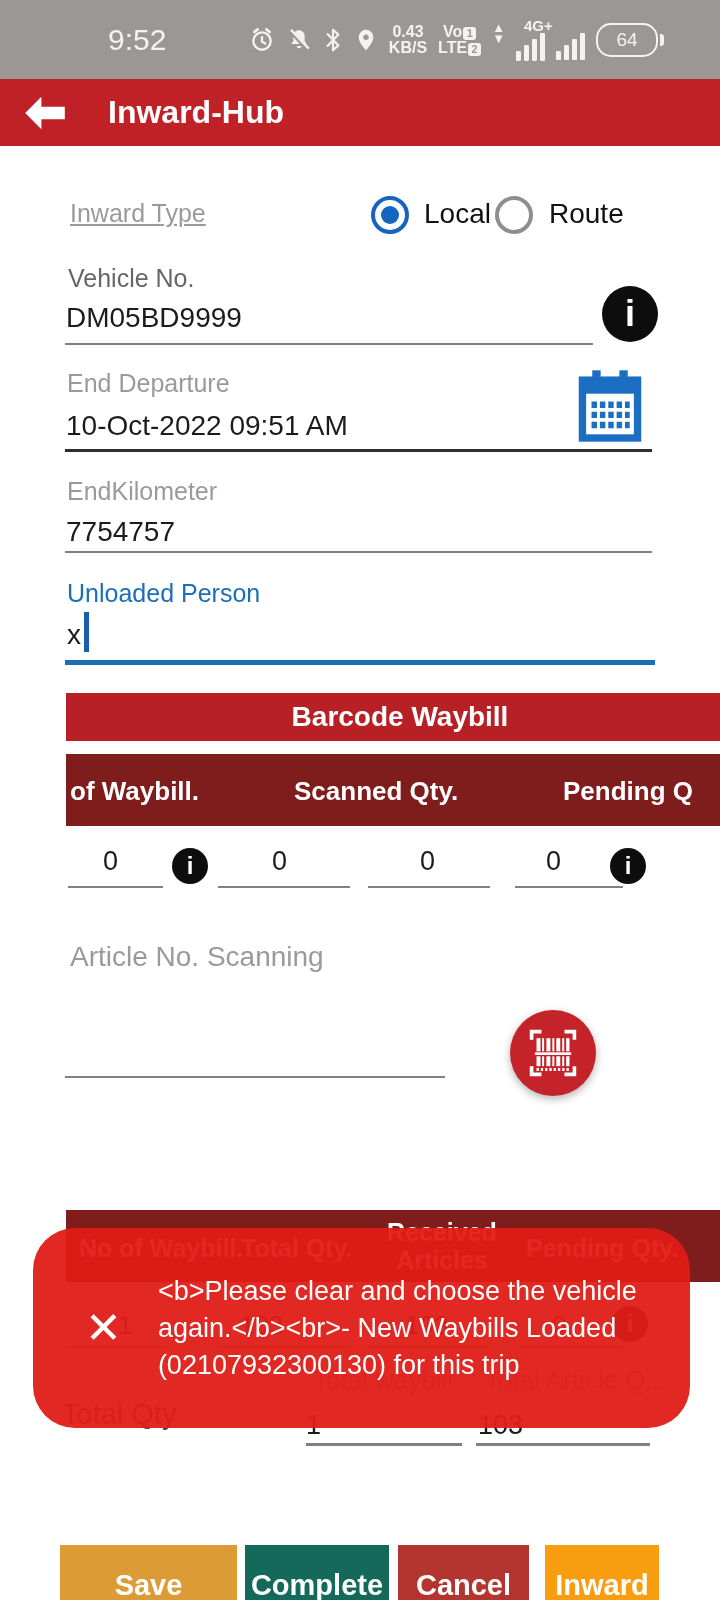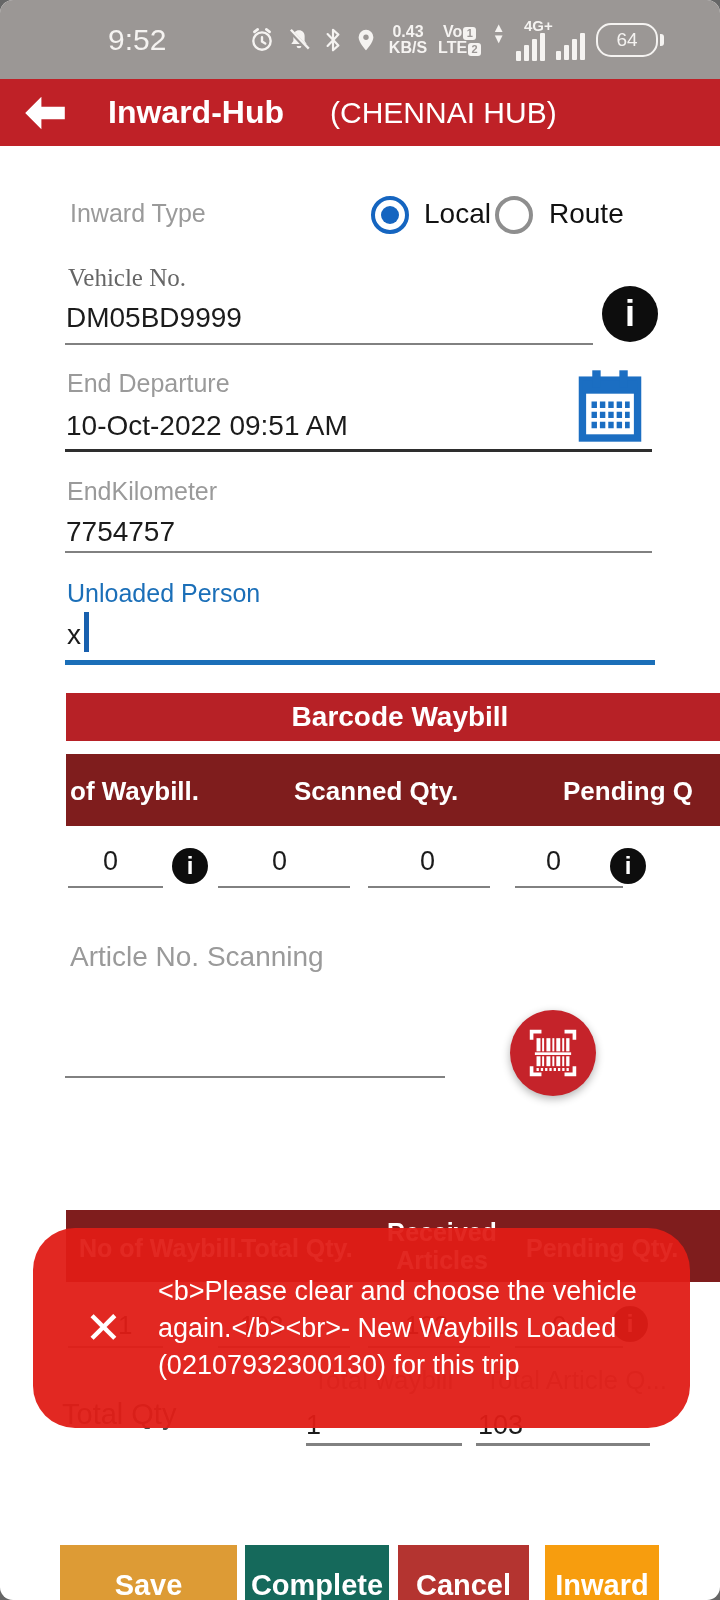--- a/index.html
+++ b/index.html
@@ -1,17 +1,17 @@
 <!DOCTYPE html>
 <html><head>
 <meta charset="utf-8">
 <style>
   html,body{margin:0;padding:0;background:#666;}
   #phone{position:relative;width:720px;height:1600px;background:#fff;overflow:hidden;
-         font-family:"Liberation Sans",sans-serif;border-radius:13px;-webkit-font-smoothing:antialiased;}
+         font-family:"Liberation Sans",sans-serif;-webkit-font-smoothing:antialiased;}
   .abs{position:absolute;}
 
   
   #statusbar{left:0;top:0;width:720px;height:79px;background:#9b9795;display:flex;align-items:center;color:#f5f3f1;}
   #status-time{margin-left:108px;font-size:30px;}
   #status-icons{margin-left:auto;margin-right:56px;display:flex;align-items:center;gap:11px;}
   .sicon{display:block;}
   .stack{display:flex;flex-direction:column;align-items:center;line-height:16px;font-size:16px;font-weight:bold;letter-spacing:0;}
   .volte-row{display:flex;align-items:flex-end;gap:1px;}
   .sim-box{display:inline-block;width:13px;height:13px;border-radius:3px;background:#f5f3f1;color:#9b9795;
@@ -27,21 +27,21 @@
   #battery .nub{width:4px;height:12px;background:#f5f3f1;border-radius:0 3px 3px 0;margin-left:2px;}
 
   
   #appbar{left:0;top:79px;width:720px;height:67px;background:#bf2127;display:flex;align-items:center;color:#fff;}
   #back-btn{margin-left:22px;width:46px;height:40px;display:flex;align-items:center;}
   #appbar-title{margin-left:40px;font-size:32px;font-weight:bold;}
   #appbar-sub{margin-left:46px;font-size:30px;}
 
   
   .lbl{font-size:25px;color:#9a9a9a;}
-  .lbl-dark{color:#666;font-family:Liberation Serif, serif;}
+  .lbl-dark{color:#666;}
   .lbl-blue{color:#1b6fb8;}
   .val{font-size:28px;color:#1b1b1b;}
   .uline{height:2px;background:#818181;}
   .uline-dark{height:3px;background:#2e2e2e;}
   .uline-blue{height:5px;background:#1b6fb8;}
 
   .radio{width:30px;height:30px;border-radius:50%;border:4px solid #8e8e8e;background:#fff;
          display:flex;align-items:center;justify-content:center;}
   .radio.sel{border-color:#1565c0;}
   .radio.sel b{width:18px;height:18px;border-radius:50%;background:#1565c0;}
@@ -140,24 +140,23 @@
     </div>
   </div>
 
   <div id="appbar" class="abs">
     <span id="back-btn">
       <svg width="46" height="36" viewBox="0 0 24 20">
         <path d="M10 1 L1 10 L10 19 V13.5 H23 V6.5 H10 Z" fill="#fff"></path>
       </svg>
     </span>
     <span id="appbar-title">Inward-Hub</span>
-    <span id="appbar-sub">(CHENNAI HUB)</span>
-  </div>
-
-  <span class="abs lbl" style="left:70px;top:199px;">Inward Type</span>
+  </div>
+
+  <span class="abs lbl" style="left:70px;top:199px;text-decoration:underline;">Inward Type</span>
   <span class="abs radio sel" style="left:371px;top:196px;">
       <b></b>
     </span>
   <span class="abs radio-lbl" style="left:424px;top:198px;">Local</span>
   <span class="abs radio" style="left:495px;top:196px;"></span>
   <span class="abs radio-lbl" style="left:549px;top:198px;">Route</span>
 
   <span class="abs lbl lbl-dark" style="left:68px;top:264px;">Vehicle No.</span>
   <span class="abs val" style="left:66px;top:302px;">DM05BD9999</span>
   <div class="abs uline" style="left:65px;top:343px;width:528px;"></div>

